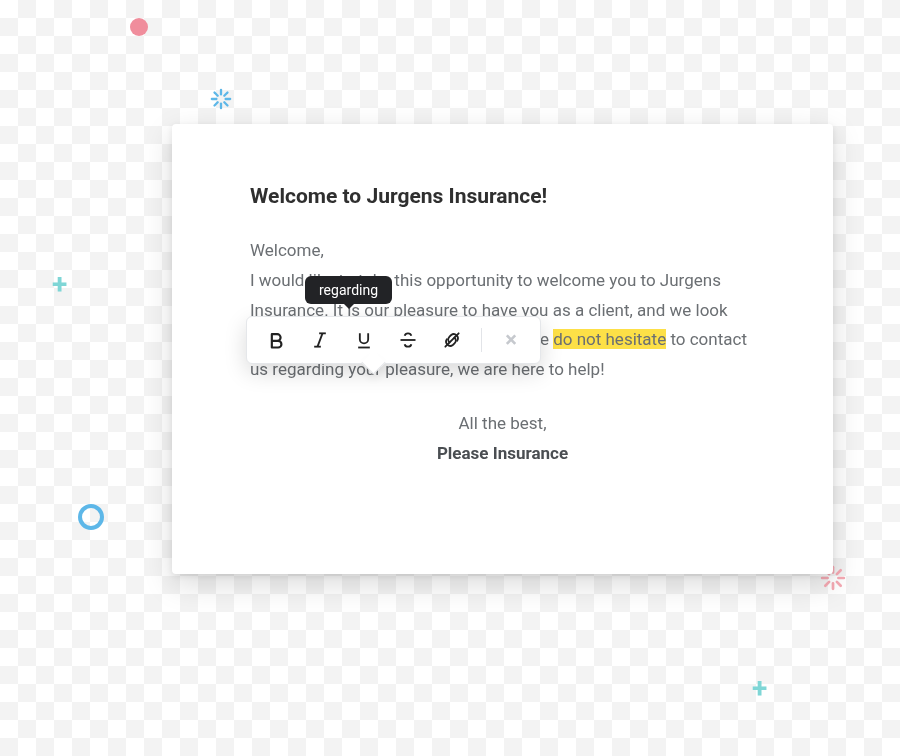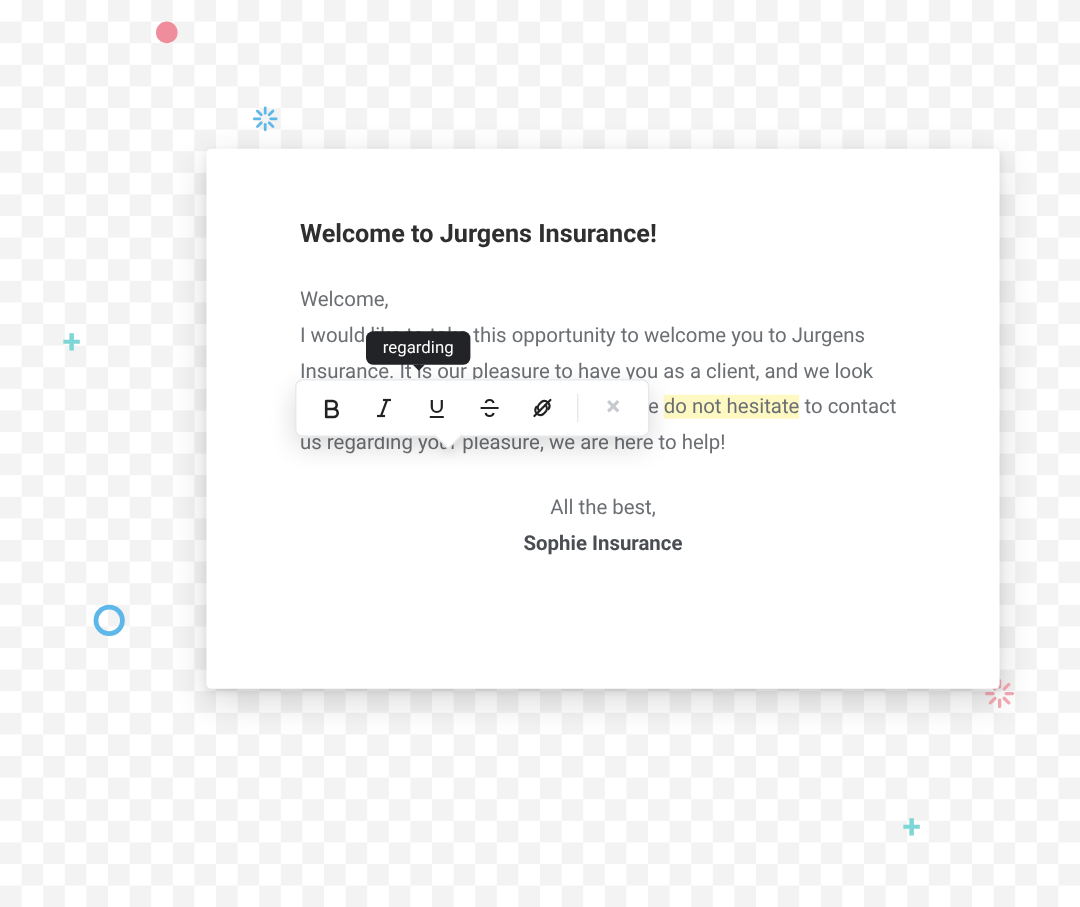--- a/index.html
+++ b/index.html
@@ -50,21 +50,21 @@
     margin: 0 0 28px 0;
   }
 
   .body-text {
     font-size: 17px;
     line-height: 1.75;
     color: #6b6f73;
   }
 
   .highlight {
-    background: #fef9c3;
+    background: #fde047;
     text-align: right;
   }
 
   .signature-name {
     font-weight: 700;
     color: #4a4e52;
   }
 
   .paragraph { margin: 0 0 24px 0; }
   .para-2    { margin: 0 0 6px 0; }
@@ -187,21 +187,21 @@
 <div class="card">
   <h2 class="heading">Welcome to Jurgens Insurance!</h2>
 
   <div class="body-text">
     <p class="paragraph" style="margin-bottom:0;">
       <span>Welcome,</span><br>
       <span>I would like to take this opportunity to welcome you to Jurgens Insurance. It is our pleasure to have you as a client, and we look forward to a lasting relationship. Please </span><span class="highlight">do not hesitate</span><span> to contact us regarding your pleasure, we are here to help!</span>
     </p>
     <p class="paragraph" style="margin-top:24px;text-align:center;">
       <span class="para-2">All the best,</span><br>
-      <span class="signature-name">Sophie Insurance</span>
+      <span class="signature-name">Please Insurance</span>
     </p>
   </div>
 </div>
 
 <div class="toolbar-wrap">
   <div class="tooltip">regarding</div>
 
   <div class="toolbar">
 
     <div class="tbtn">

